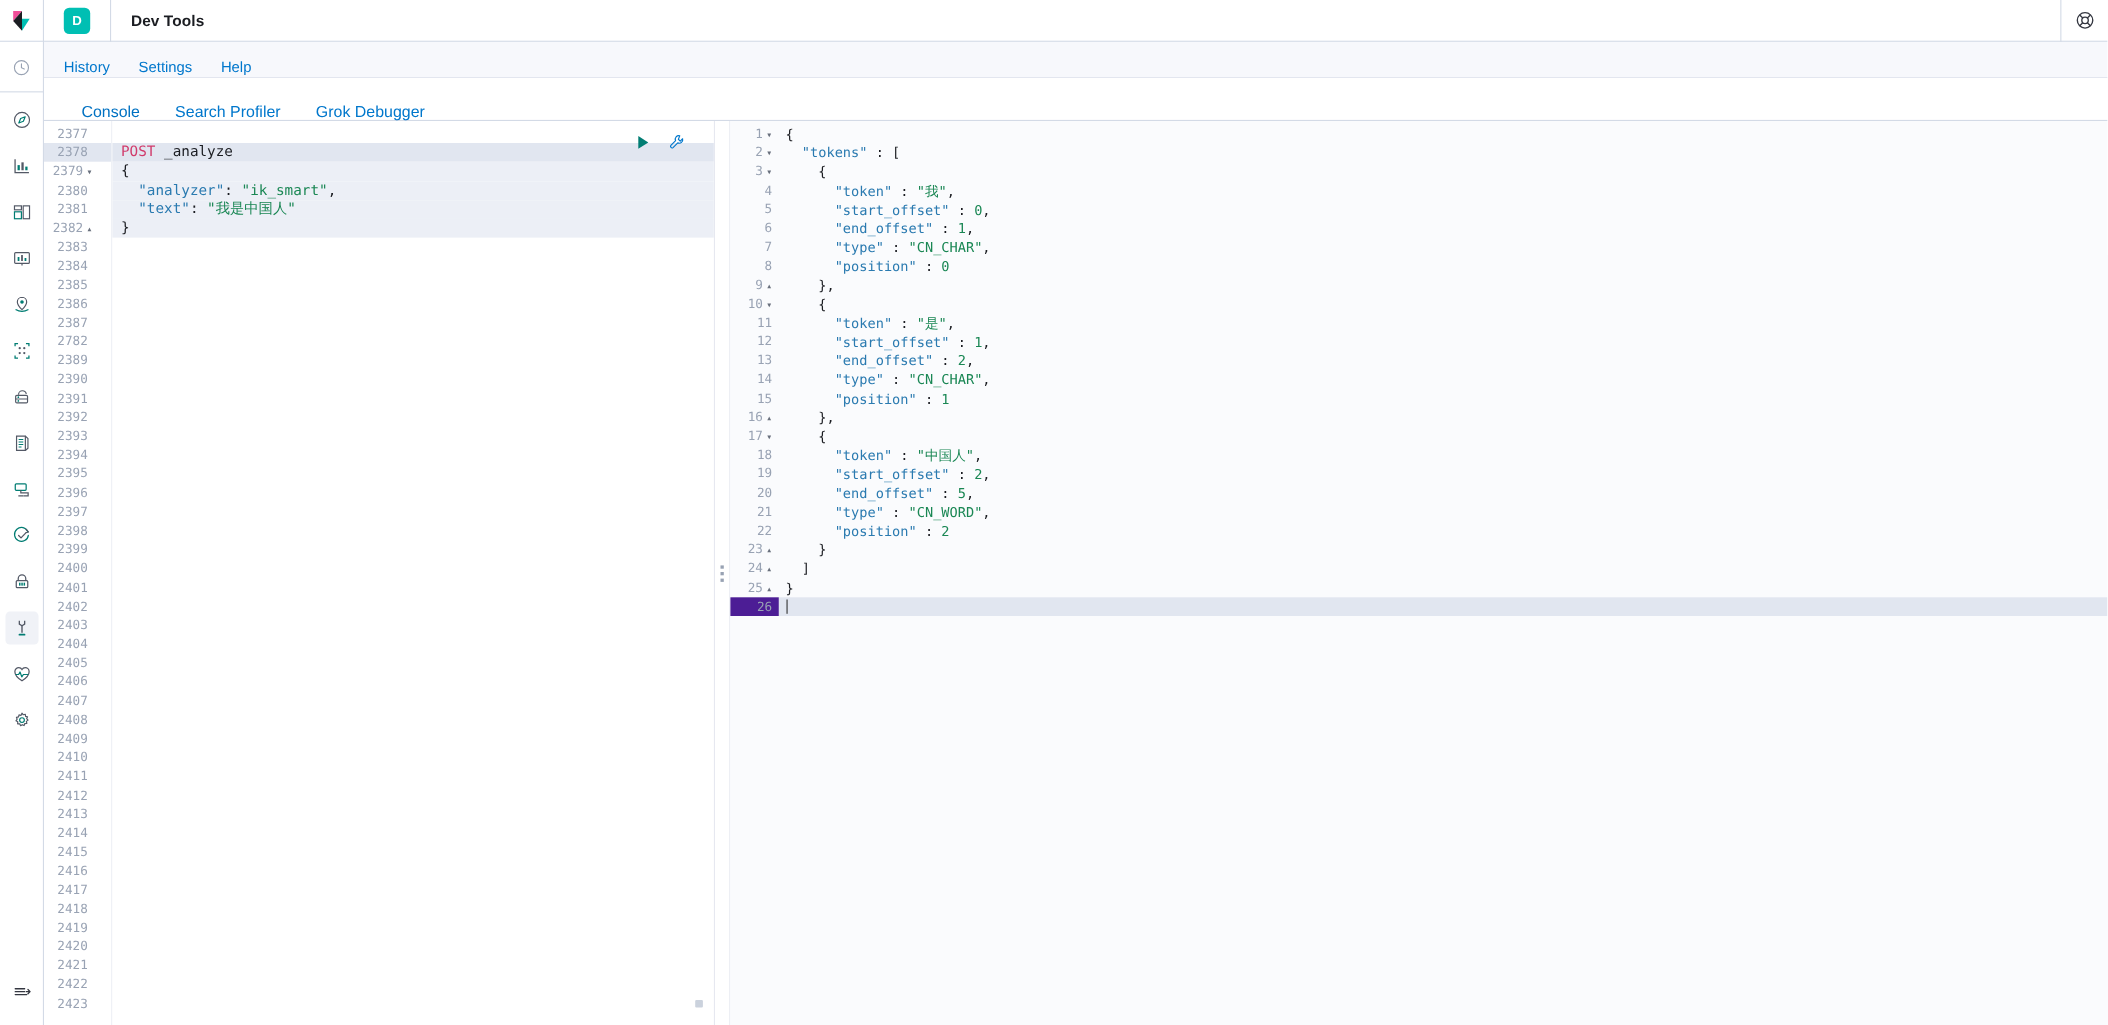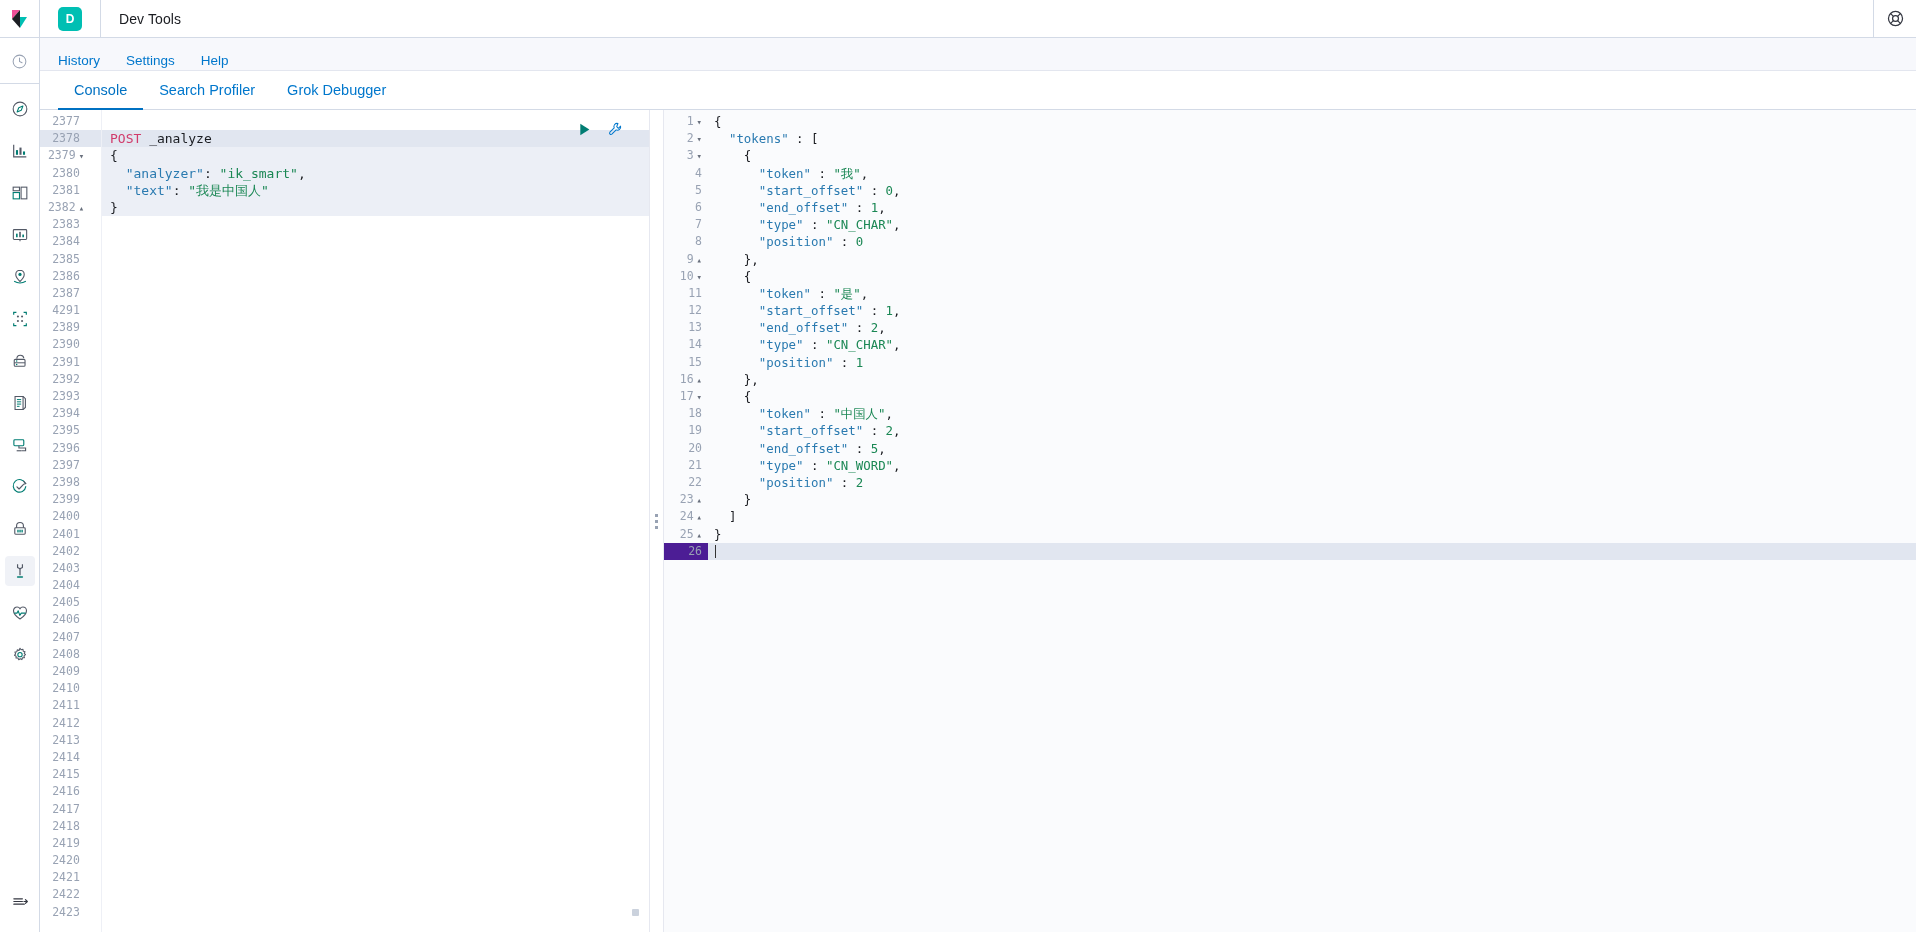--- a/index.html
+++ b/index.html
@@ -57,21 +57,21 @@
   }
   .app-badge {
     width: 24px; height: 24px; border-radius: 5px;
     background: #00bfb3; color: #fff;
     font-size: 12px; font-weight: 700;
     display: flex; align-items: center; justify-content: center;
     margin-left: 18px;
   }
   .topbar-sep { width: 1px; height: 38px; background: #d3dae6; margin-left: 18px; }
   .app-title {
-    font-size: 14px; font-weight: 400; color: #1a1c21;
+    font-size: 14px; font-weight: 700; color: #1a1c21;
     margin-left: 18px; letter-spacing: .1px;
   }
   .topbar-right {
     margin-left: auto; display: flex; align-items: center; height: 38px;
   }
   .topbar-right .topbar-sep { margin-left: 0; }
   .help-btn {
     width: 42px; height: 38px;
     display: flex; align-items: center; justify-content: center; cursor: pointer;
   }
@@ -90,21 +90,21 @@
   .tabs {
     height: 39px; flex: 0 0 39px;
     background: #ffffff;
     border-bottom: 1px solid #d3dae6;
     display: flex; align-items: stretch; padding-left: 18px; gap: 0;
   }
   .tab {
     display: flex; align-items: center; padding: 0 16px;
     font-size: 14.5px; color: #0077cc; cursor: pointer;
     border-bottom: 2px solid transparent;
-    position: relative; top: 1px;
+    position: relative; top: 13px;
   }
   .tab.active { border-bottom-color: #0071c2; color: #0071c2; }
 
   
   .editors { flex: 1; display: flex; min-height: 0; background: #fff; position: relative; }
 
   .pane-req {
     width: 610px; flex: 0 0 610px;
     display: flex; min-height: 0; position: relative;
     background: #ffffff;
@@ -386,21 +386,21 @@
             <div class="ln hl">2378</div>
             <div class="ln">2379<span class="fold">▾</span></div>
             <div class="ln">2380</div>
             <div class="ln">2381</div>
             <div class="ln">2382<span class="fold">▴</span></div>
             <div class="ln">2383</div>
             <div class="ln">2384</div>
             <div class="ln">2385</div>
             <div class="ln">2386</div>
             <div class="ln">2387</div>
-            <div class="ln">4291</div>
+            <div class="ln">2782</div>
             <div class="ln">2389</div>
             <div class="ln">2390</div>
             <div class="ln">2391</div>
             <div class="ln">2392</div>
             <div class="ln">2393</div>
             <div class="ln">2394</div>
             <div class="ln">2395</div>
             <div class="ln">2396</div>
             <div class="ln">2397</div>
             <div class="ln">2398</div>

